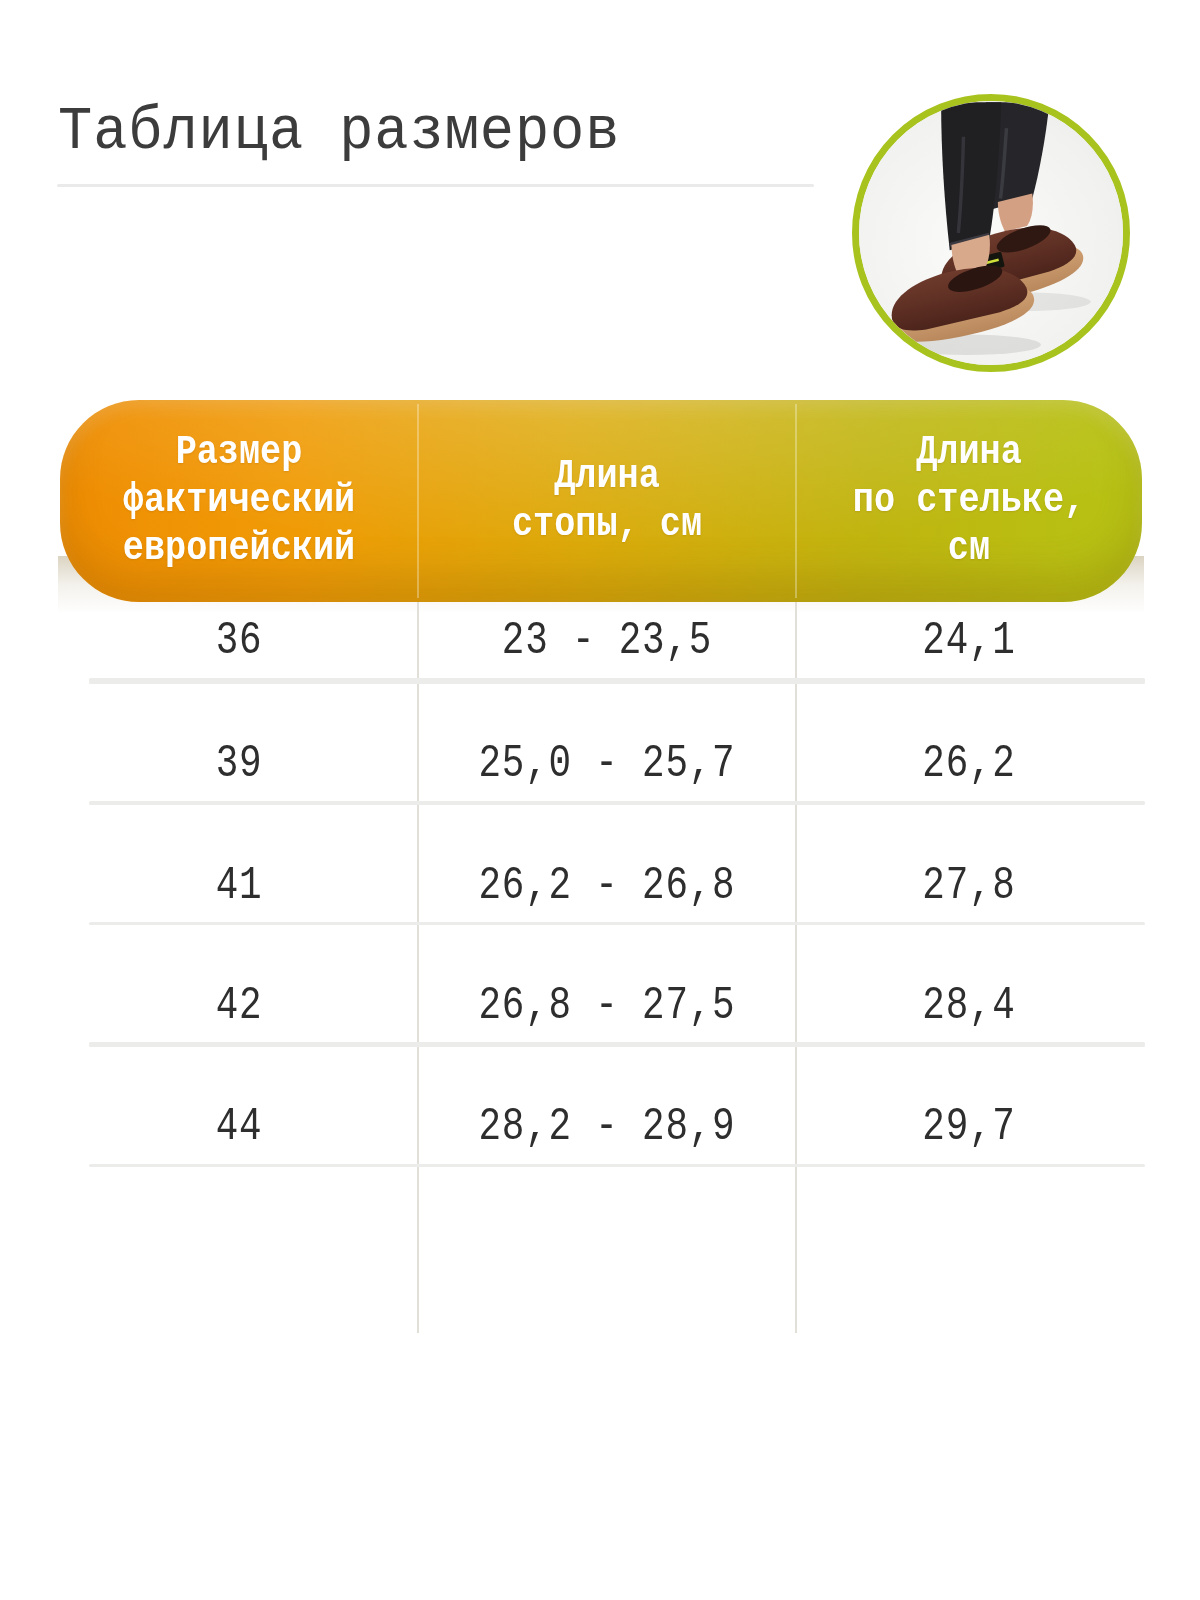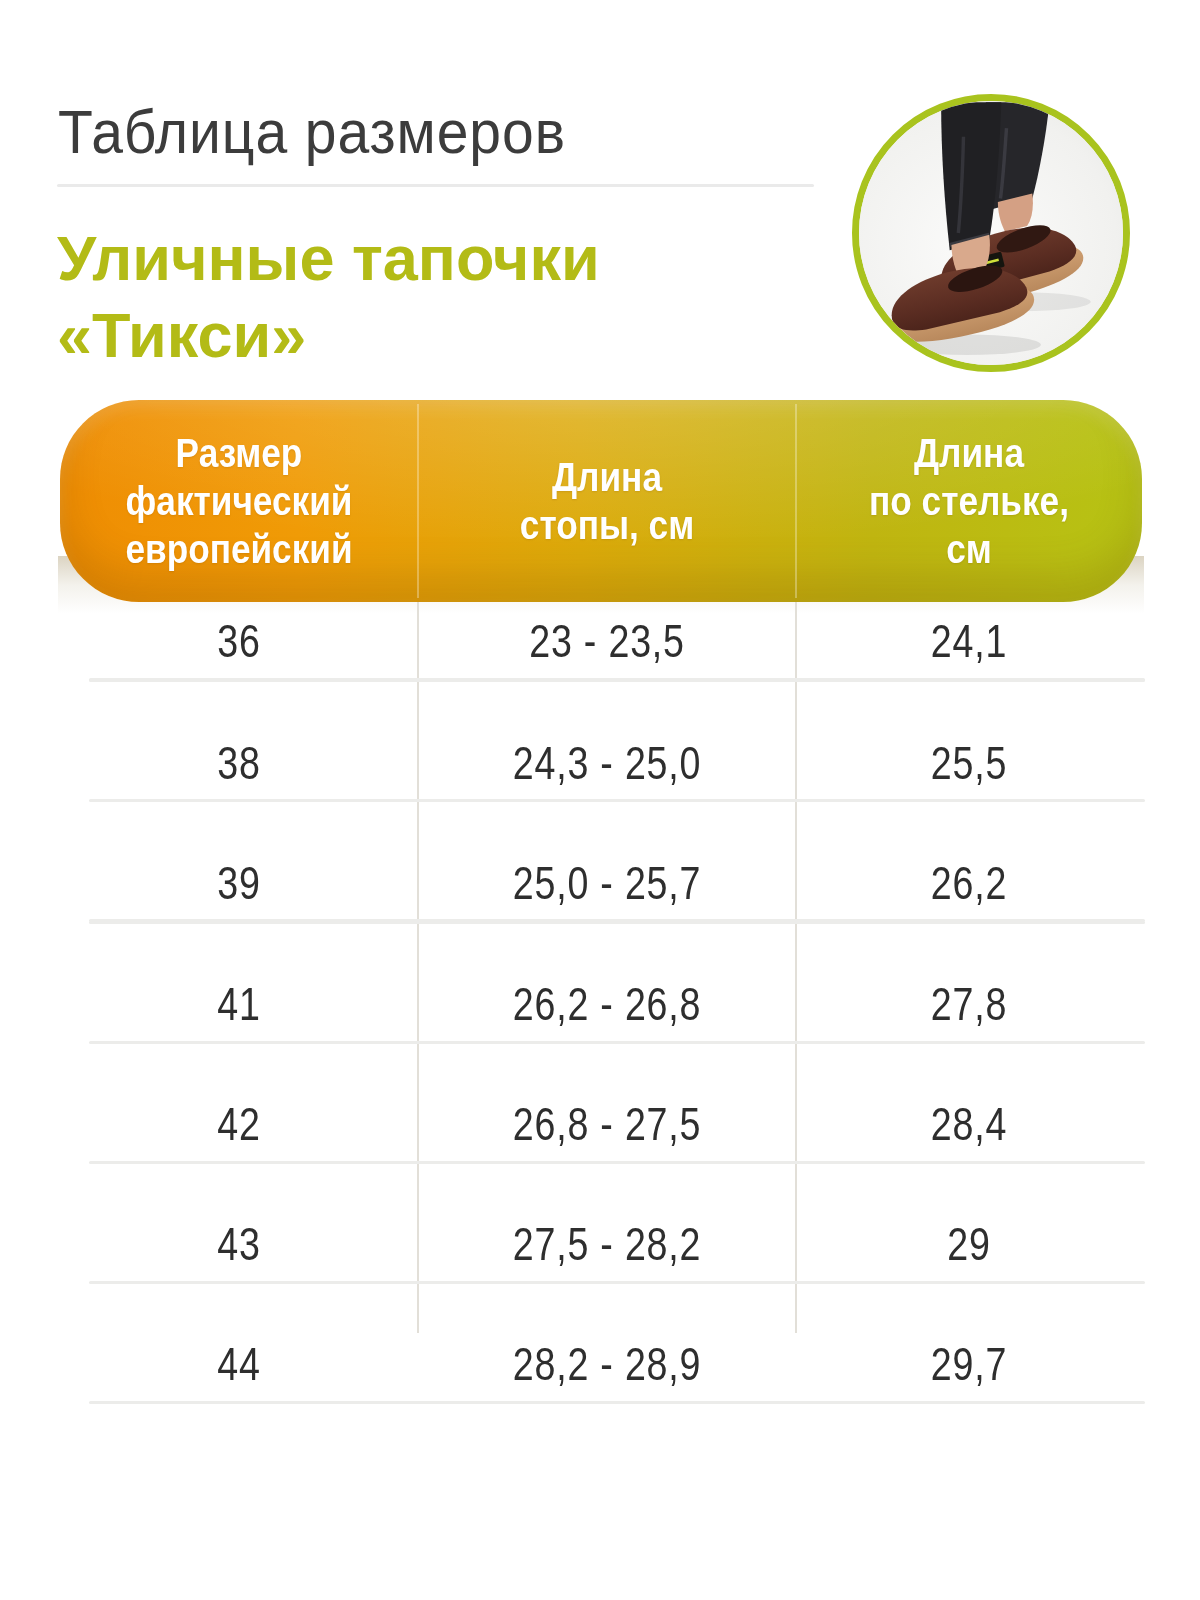--- a/index.html
+++ b/index.html
@@ -1,21 +1,21 @@
 <!DOCTYPE html>
 <html style="--title_text: #3c3c3c; --green: #b3bb16; --ring_green: #a9c31e; --grad1: #ef8d03; --grad2: #f09b06; --grad3: #dcaa0a; --grad4: #c0b510; --grad5: #b6c314; --row_text: #2e2e2e; --separator: #ececea; --divider: #e2dfd8; --rule: #eaeaea;"><head>
 <meta charset="utf-8">
 <style>
   html,body{margin:0;padding:0;background:#ffffff;}
   #page{
     position:relative;
     width:1200px;height:1600px;
     background:#ffffff;
     overflow:hidden;
-    font-family:Liberation Sans, sans-serif;
+    font-family:Liberation Mono, monospace;
   }
   
   #main-title{
     position:absolute;left:58px;top:96px;
     font-size:62px;font-weight:400;letter-spacing:1px;
     color:var(--title_text);
     transform:scaleX(0.92);transform-origin:left center;
     white-space:nowrap;
   }
   #title-rule{
@@ -99,22 +99,20 @@
   }
   #coldiv1{left:417px;} #coldiv2{left:795px;}
 </style>
 </head>
 <body>
 
 <div id="page">
 
   <div id="main-title">Таблица размеров</div>
   <div id="title-rule"></div>
-  <div id="product-title">Уличные тапочки
-«Тикси»</div>
 
   <div id="photo-wrap">
     <svg viewBox="0 0 264 264" aria-hidden="true">
       <defs>
         <radialGradient id="bgG" cx="45%" cy="55%" r="75%">
           <stop offset="0%" stop-color="#fbfbfa"></stop>
           <stop offset="70%" stop-color="#f1f1ef"></stop>
           <stop offset="100%" stop-color="#e7e7e4"></stop>
         </radialGradient>
         <linearGradient id="slipG" x1="0" y1="0" x2="0" y2="1">
@@ -183,50 +181,40 @@
   <div class="col-div" id="coldiv2"></div>
 
   <div id="rows">
     <div class="row">
       <span class="cell">36</span>
       <span class="cell">23 - 23,5</span>
       <span class="cell">24,1</span>
     </div>
   <div class="row-sep"></div>
   <div class="row-sep"></div>
-    <div class="row">
-      <span class="cell">38</span>
-      <span class="cell">24,3 - 25,0</span>
-      <span class="cell">25,5</span>
-    </div>
   <div class="row-sep"></div>
     <div class="row">
       <span class="cell">39</span>
       <span class="cell">25,0 - 25,7</span>
       <span class="cell">26,2</span>
     </div>
   <div class="row-sep"></div>
   <div class="row-sep"></div>
     <div class="row">
       <span class="cell">41</span>
       <span class="cell">26,2 - 26,8</span>
       <span class="cell">27,8</span>
     </div>
   <div class="row-sep"></div>
     <div class="row">
       <span class="cell">42</span>
       <span class="cell">26,8 - 27,5</span>
       <span class="cell">28,4</span>
     </div>
   <div class="row-sep"></div>
-    <div class="row">
-      <span class="cell">43</span>
-      <span class="cell">27,5 - 28,2</span>
-      <span class="cell">29</span>
-    </div>
   <div class="row-sep"></div>
     <div class="row">
       <span class="cell">44</span>
       <span class="cell">28,2 - 28,9</span>
       <span class="cell">29,7</span>
     </div>
   <div class="row-sep"></div>
   </div>
 
 </div>

